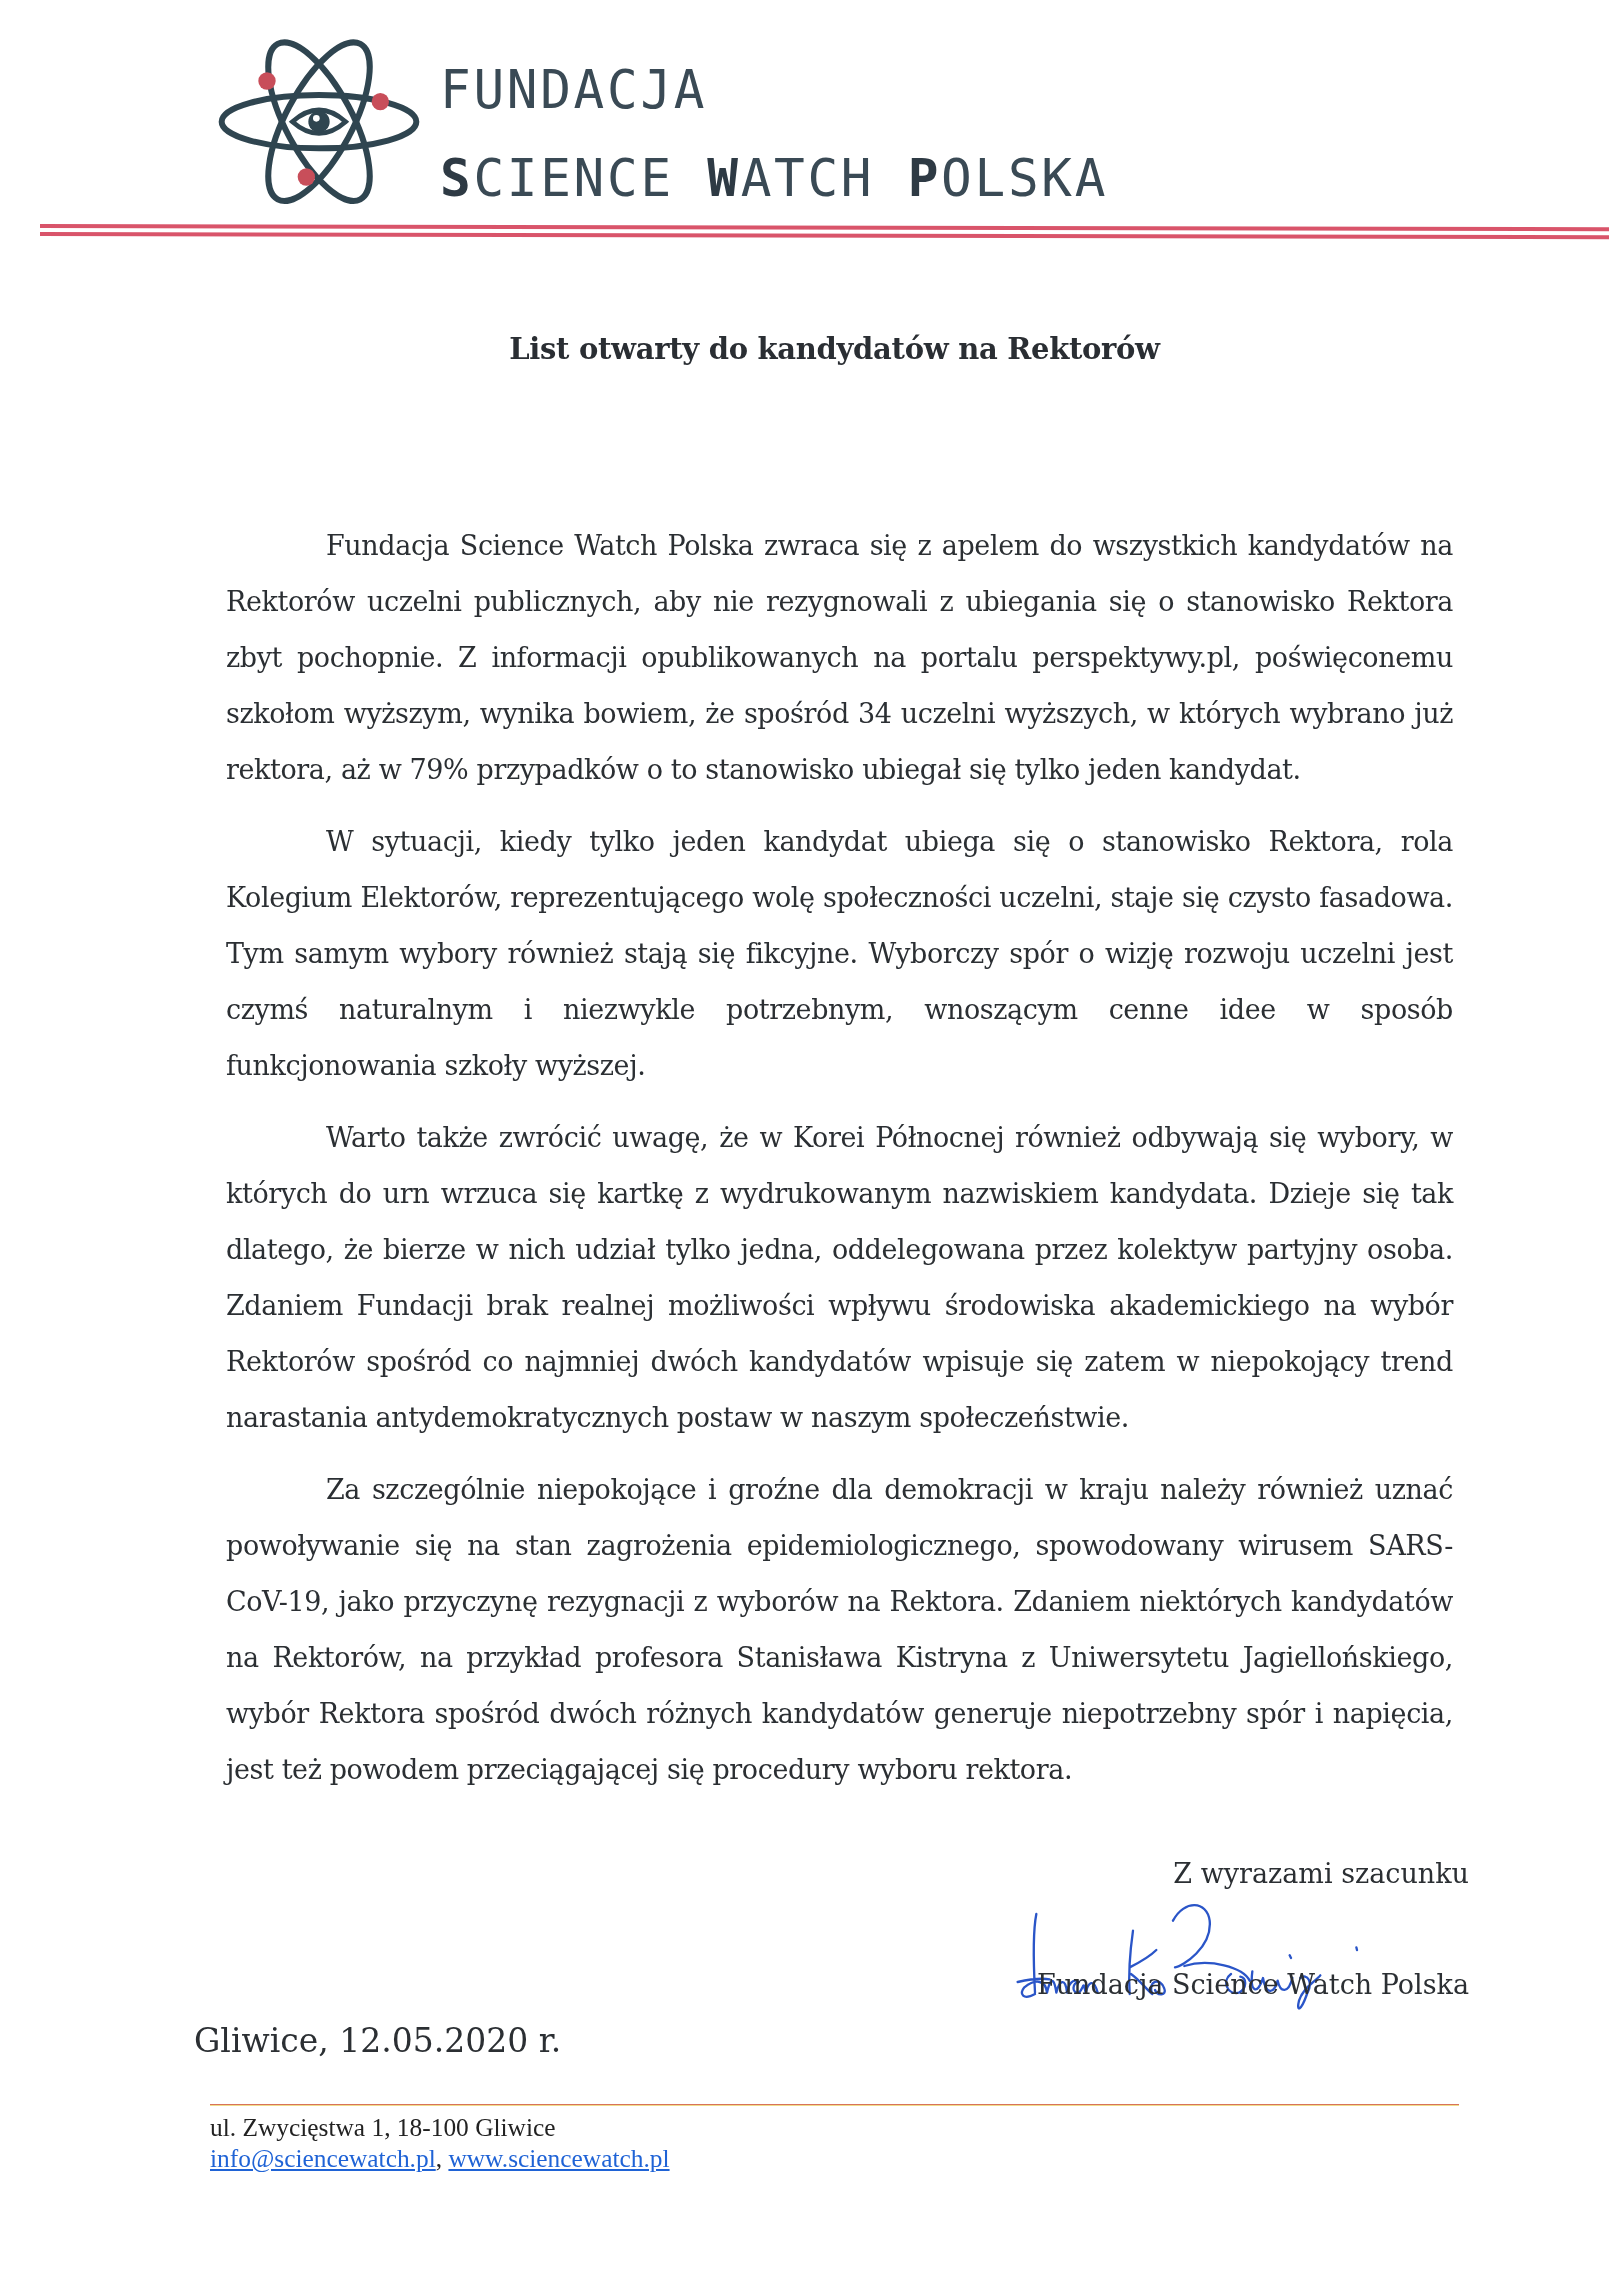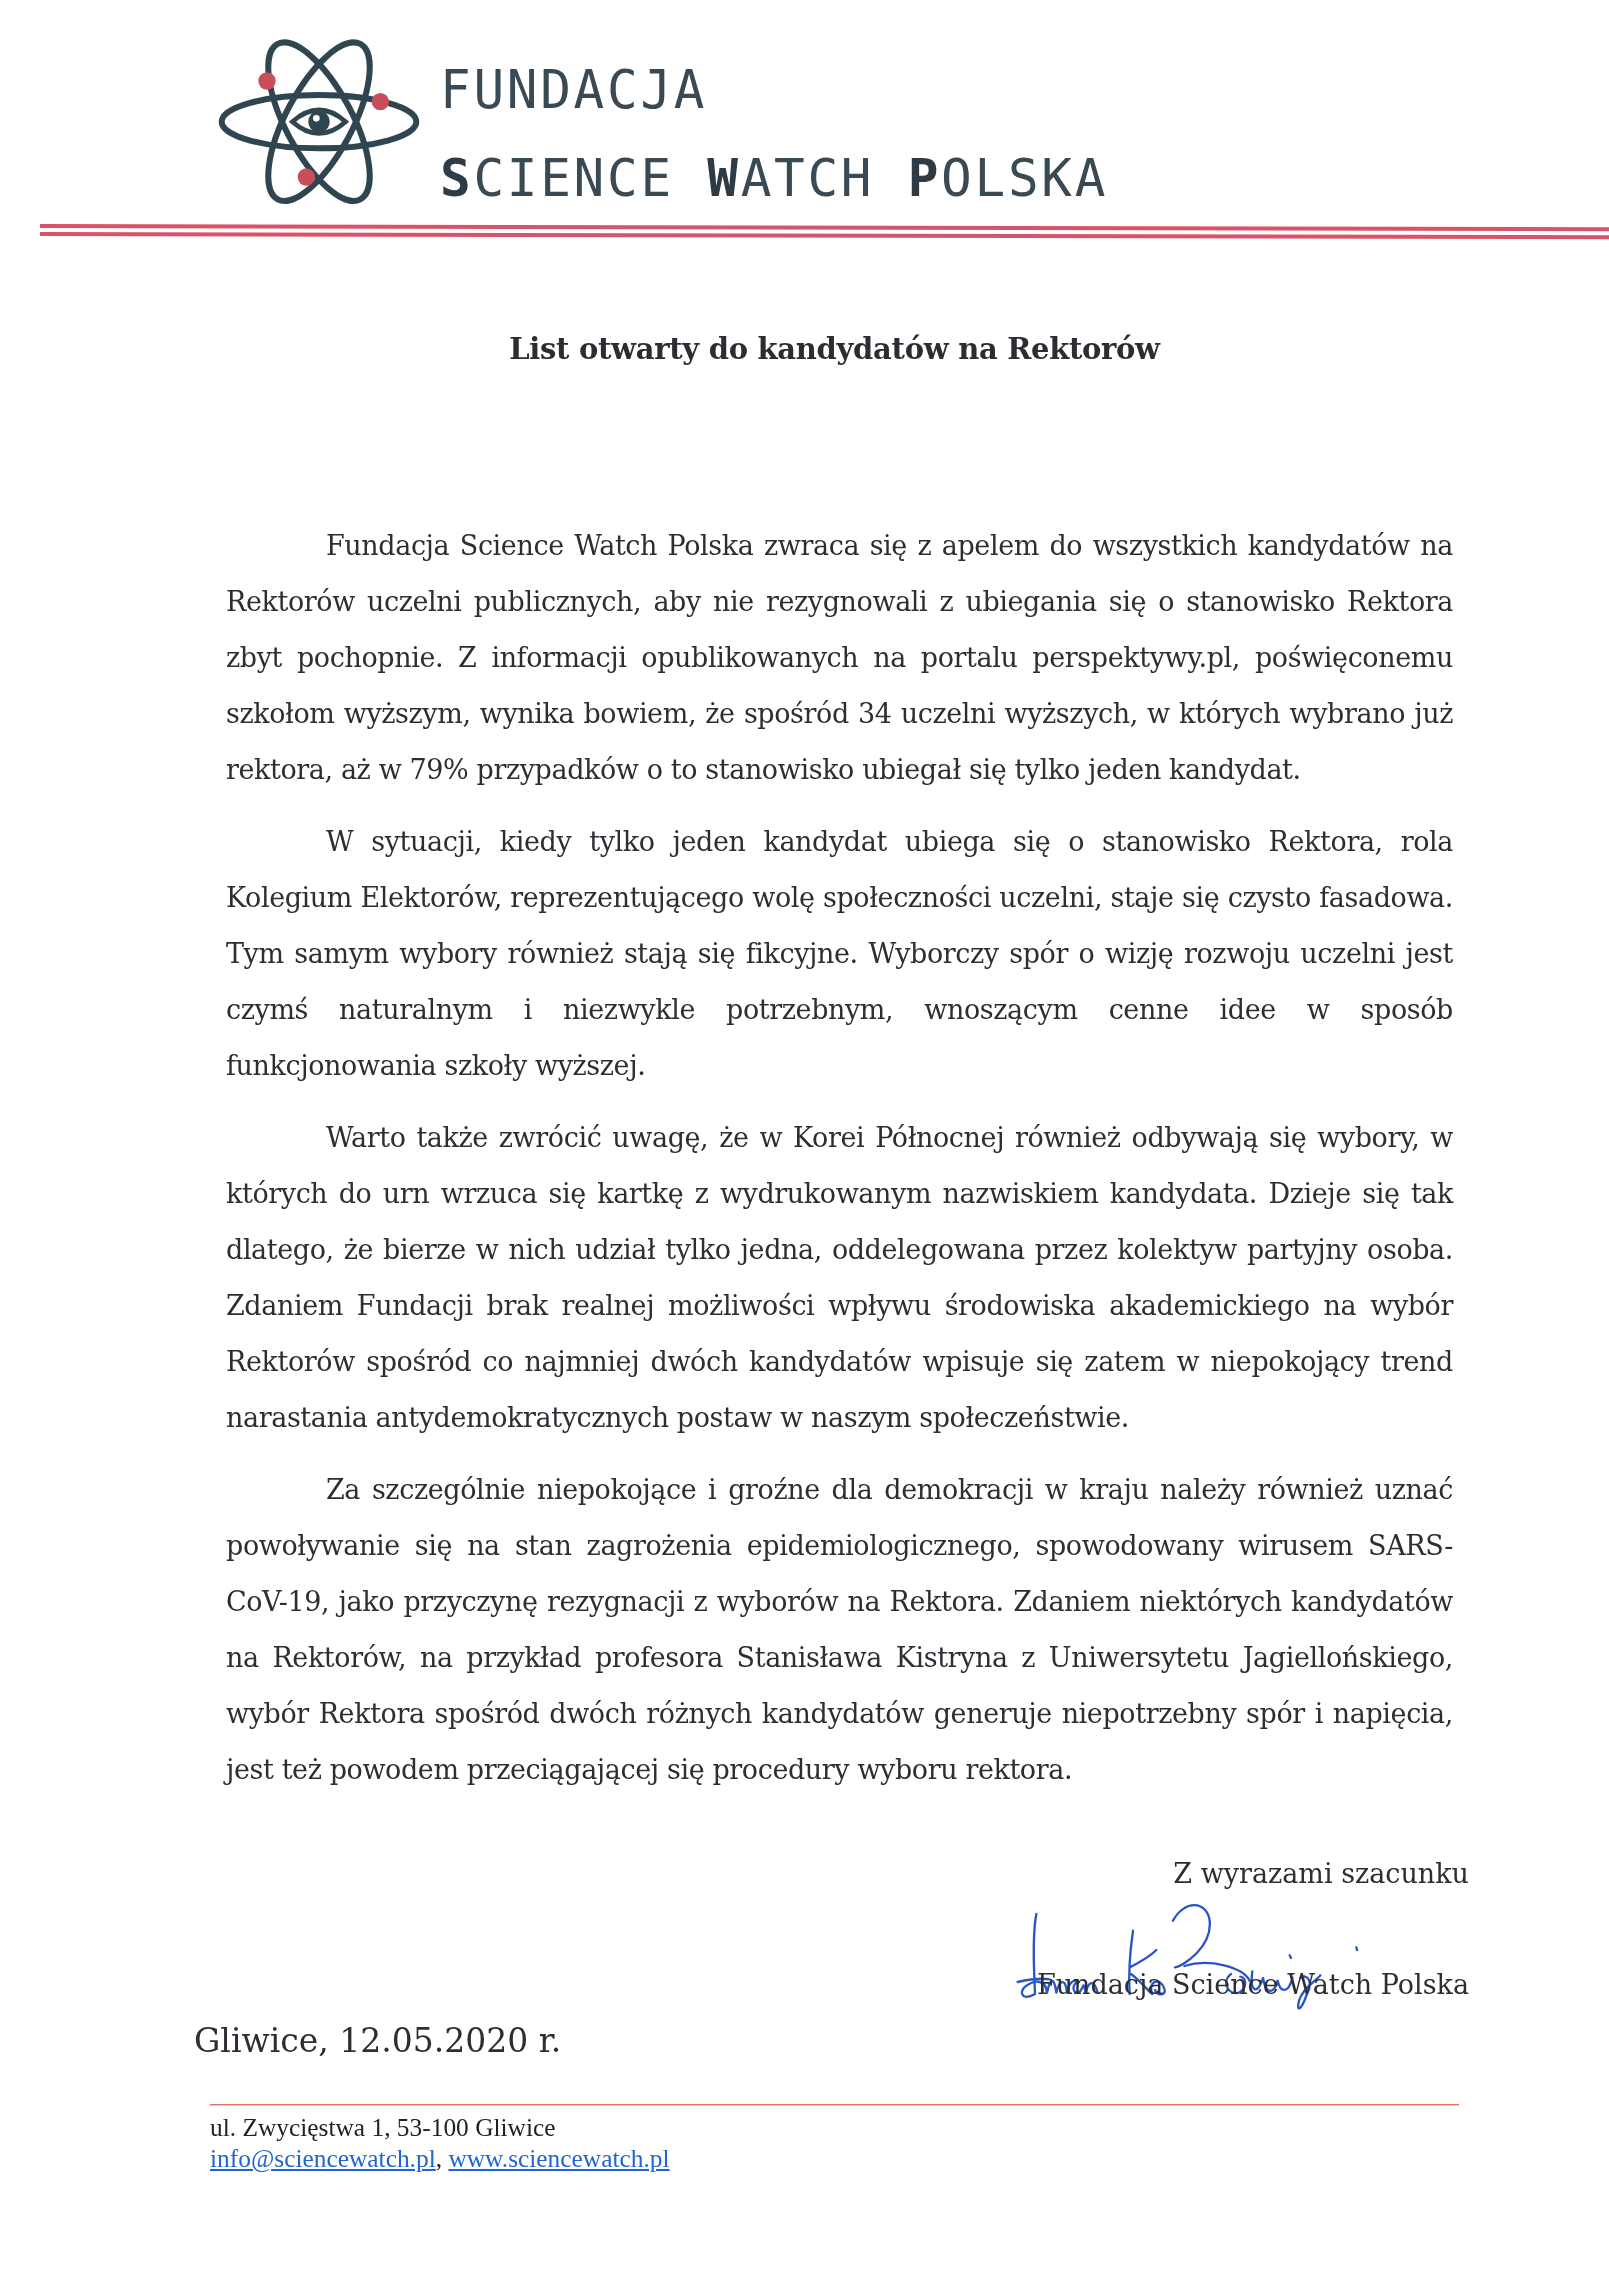--- a/index.html
+++ b/index.html
@@ -129,18 +129,18 @@
     <path d="M245 40 C262 8 296 10 300 40 C304 80 260 108 248 110 M262 108 C300 96 350 110 360 130 M332 120 C318 130 326 152 344 148 C356 142 356 126 346 124 M364 116 C360 148 372 152 380 126 C384 150 396 152 402 130 C406 148 418 150 424 126 M420 92 L422 96 M436 126 C446 118 456 132 446 150 C436 178 430 176 434 160 C440 140 460 130 466 122"></path>
     <path d="M520 80 L521 84"></path>
   </g>
 </svg>
 
 <div class="signatory">Fundacja Science Watch Polska</div>
 <div class="date">Gliwice, 12.05.2020 r.</div>
 
 <div class="footer-rule"></div>
 <div class="footer">
-  <div>ul. Zwycięstwa 1, 53-100 Gliwice</div>
+  <div>ul. Zwycięstwa 1, 18-100 Gliwice</div>
   <div>
     <a>info@sciencewatch.pl</a><span class="sep">, </span><a>www.sciencewatch.pl</a>
   </div>
 </div>
 
 
 </body></html>

